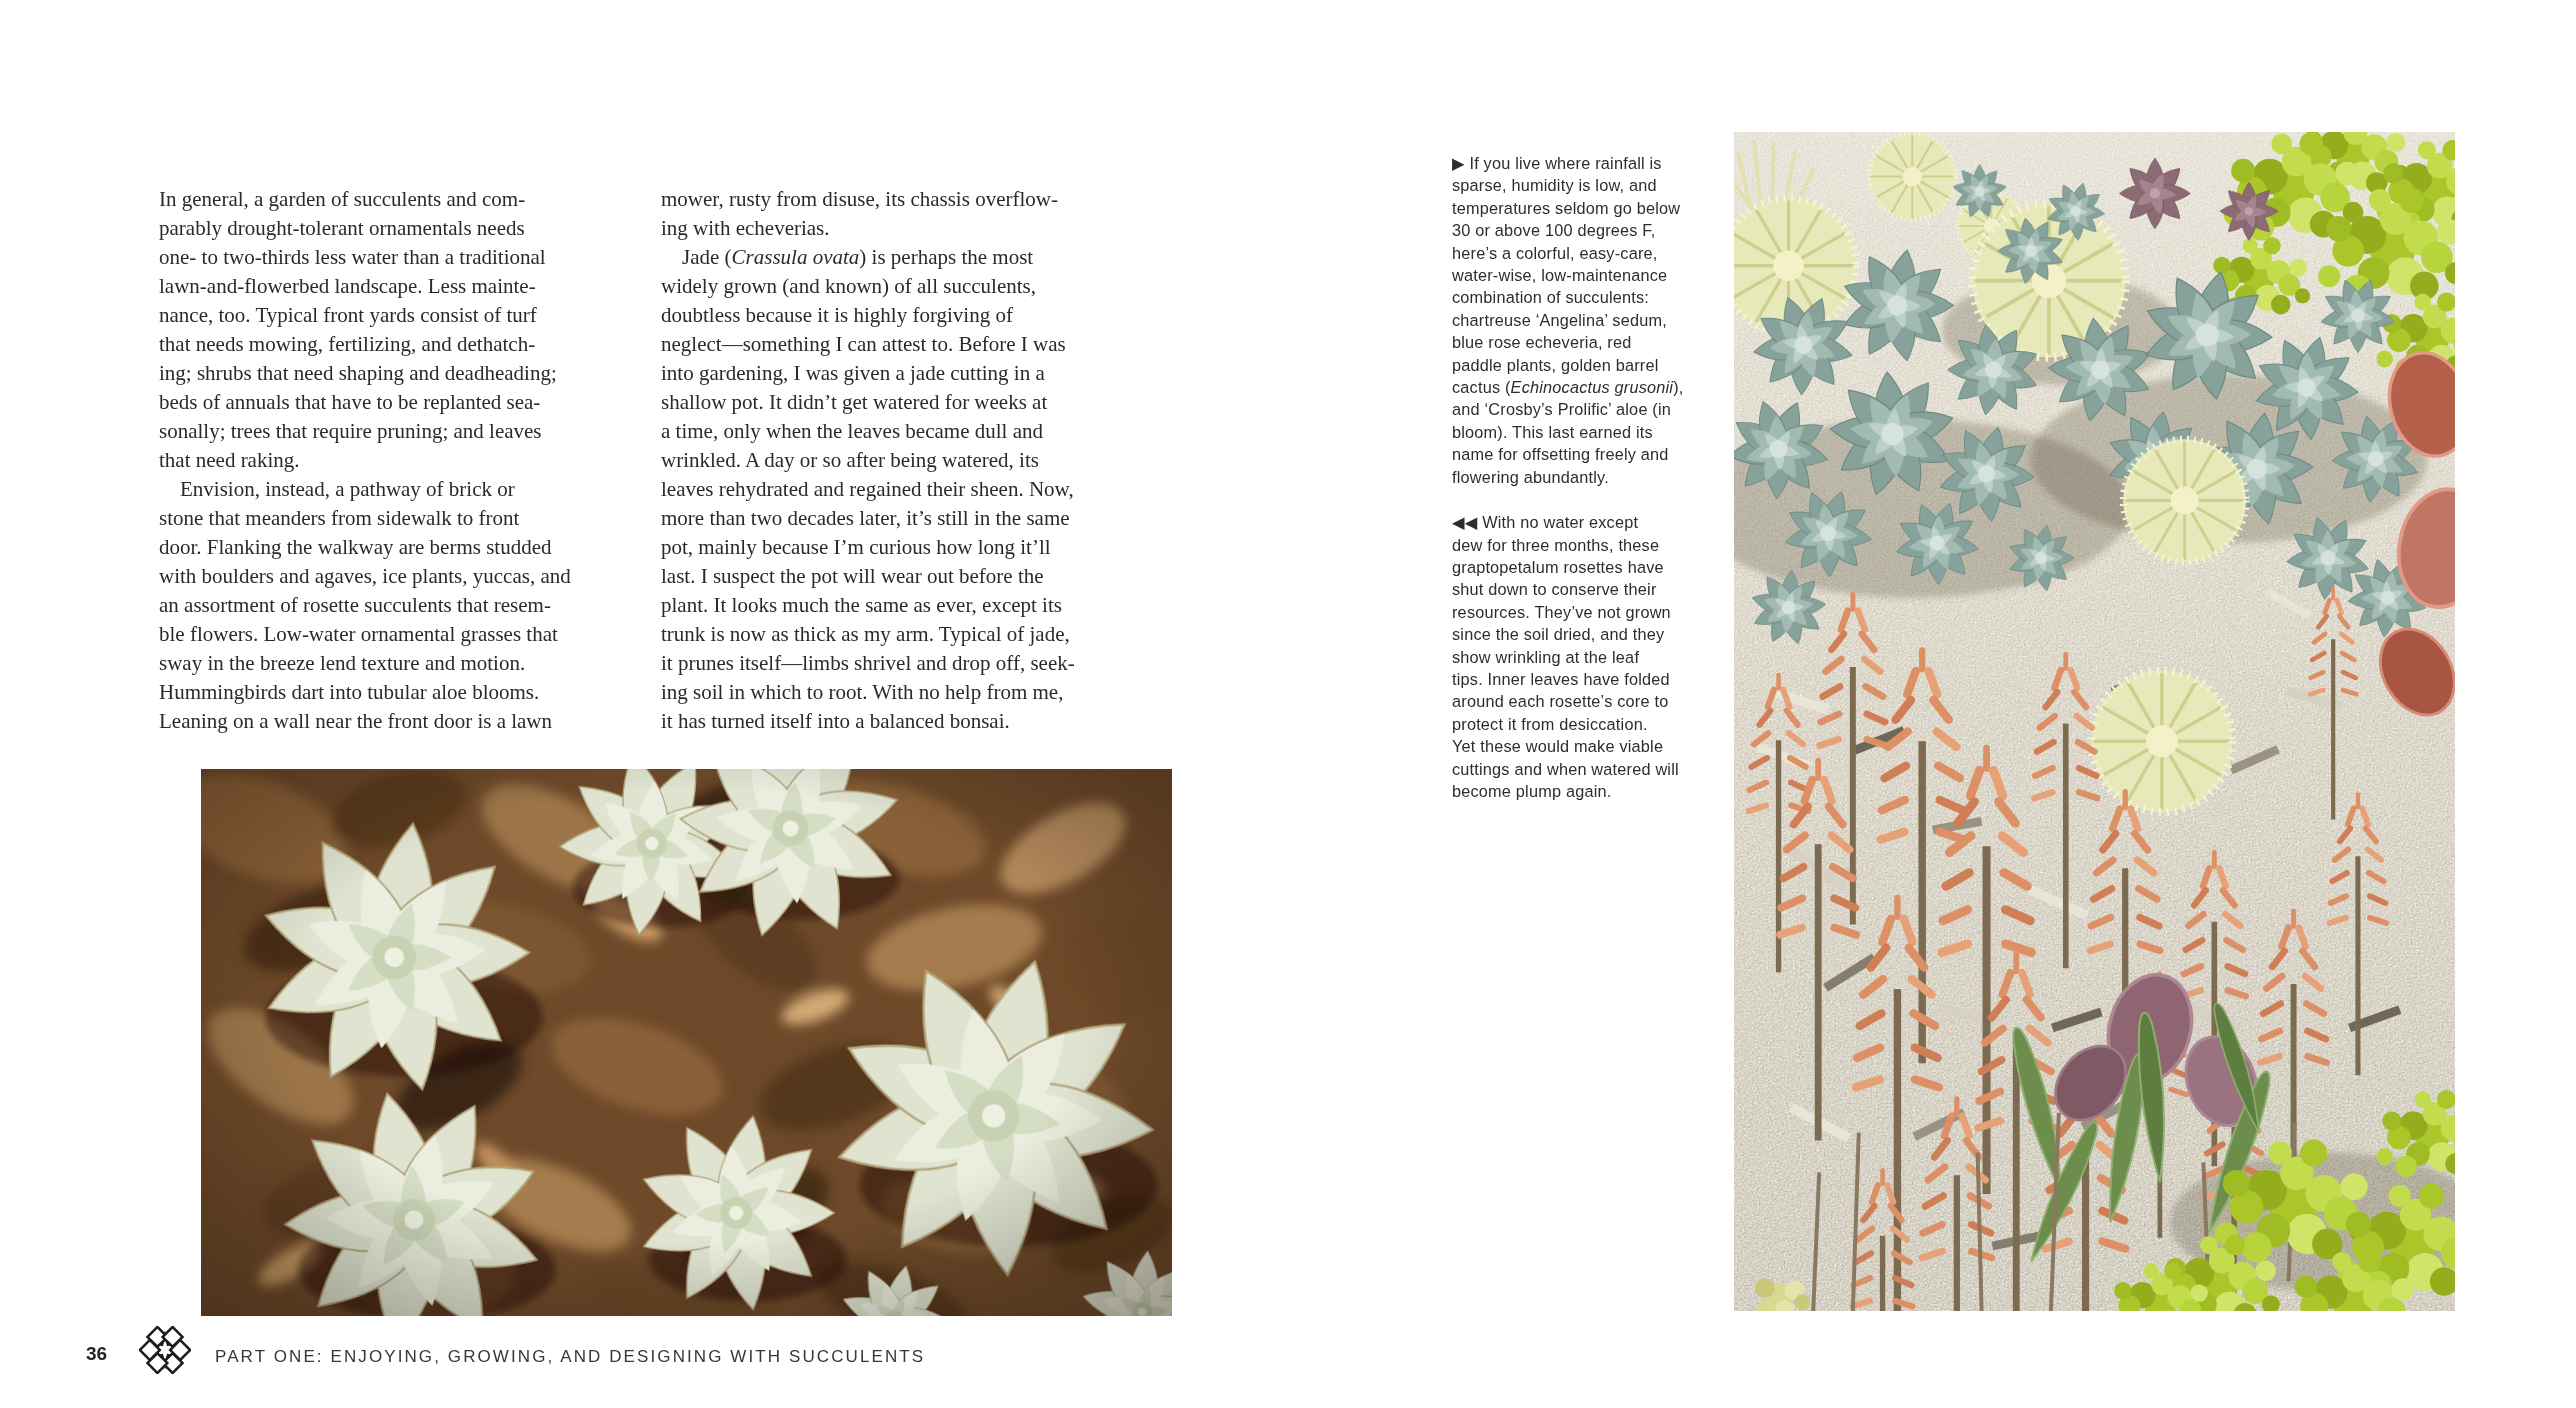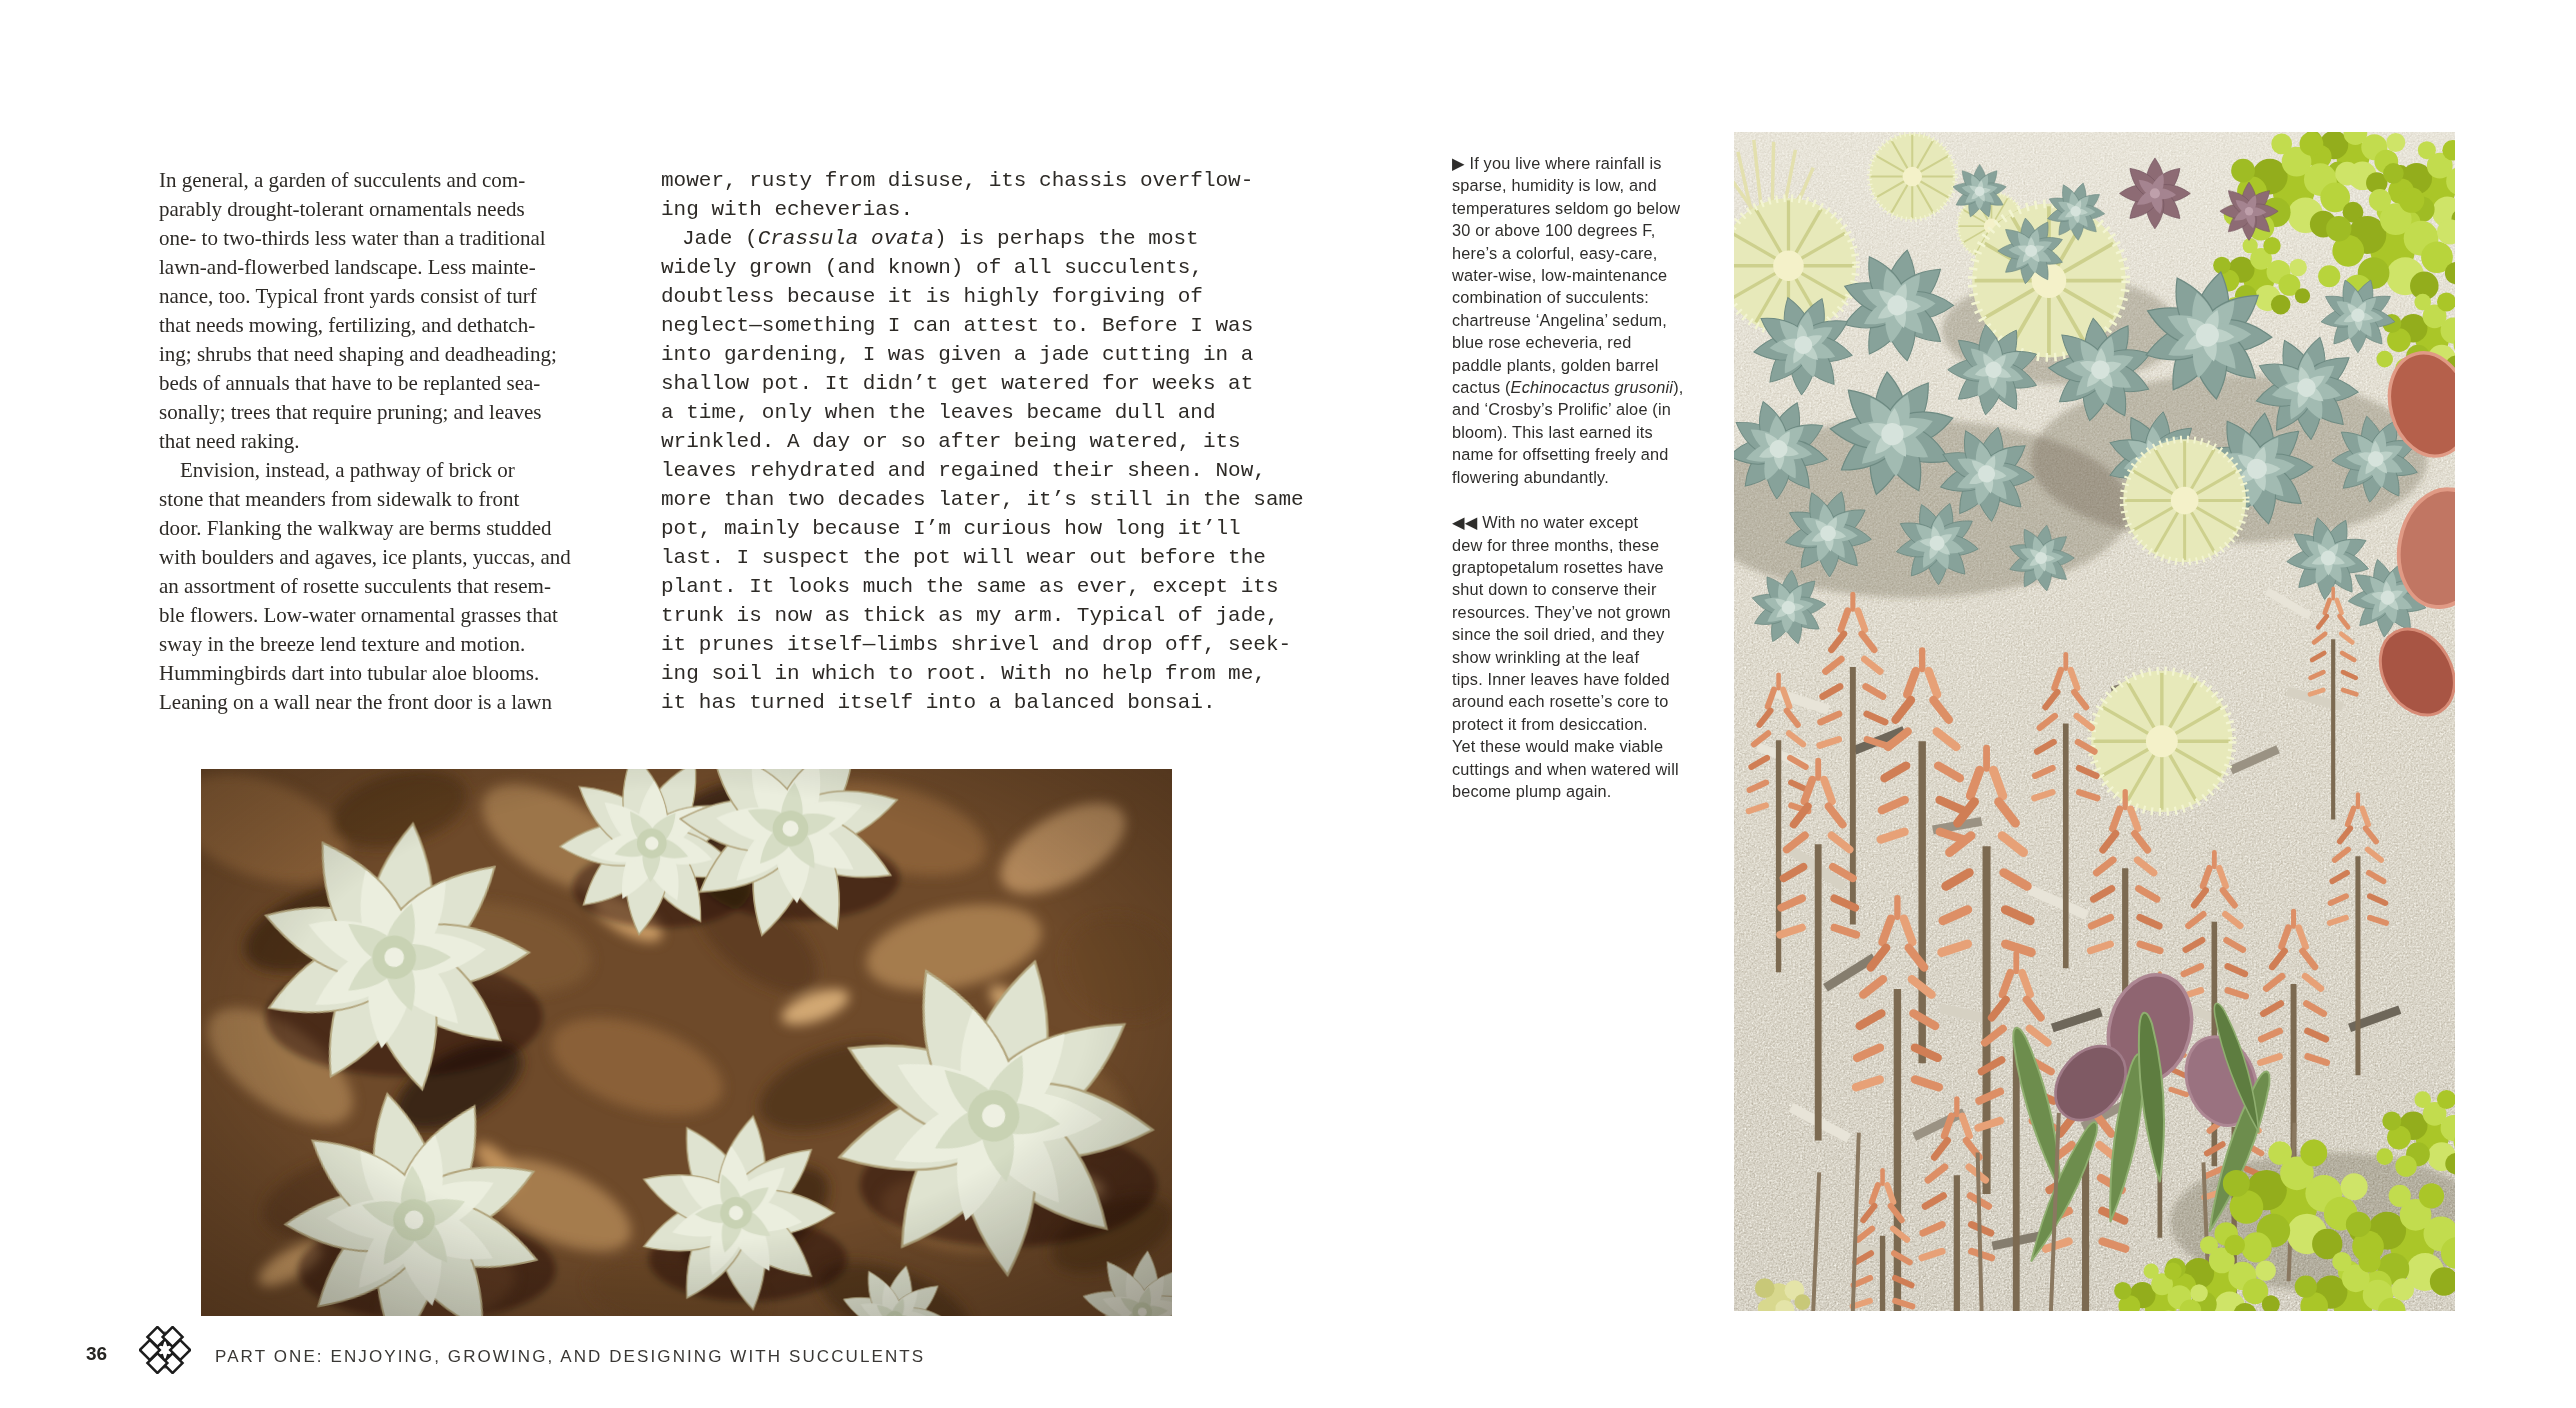--- a/index.html
+++ b/index.html
@@ -1,24 +1,24 @@
 <!DOCTYPE html>
 <html><head>
 <meta charset="utf-8">
 <style>
   html,body{margin:0;padding:0;background:#ffffff;}
   .spread{position:relative;width:2576px;height:1409px;background:#ffffff;overflow:hidden;
           font-family:"Liberation Sans",sans-serif;color:#2b2926;}
   
   .page-title{position:absolute;left:159px;top:117px;font-size:30px;font-weight:700;
               letter-spacing:0.6px;color:#1d1c1a;white-space:nowrap;}
-  .body-col{position:absolute;top:166px;font-family:"Liberation Serif",serif;font-size:21px;
+  .body-col{position:absolute;top:185px;font-family:"Liberation Serif",serif;font-size:21px;
             line-height:29px;color:#2d2a26;white-space:nowrap;}
   .col1{left:159px;}
-  .col2{left:661px;font-family:Liberation Mono, monospace;}
+  .col2{left:661px;}
   
   .caption-col{position:absolute;left:1452px;top:108px;width:236px;font-size:16.3px;
                line-height:22.4px;color:#2e2d2b;letter-spacing:0.2px;white-space:nowrap;margin-top:44px;}
   .caption-block{margin:0 0 23px 0;}
   
   .photo{position:absolute;display:block;}
   .photo svg{display:block;width:100%;height:100%;}
   .left-photo{left:161px;top:753px;width:971px;height:547px;}
   .right-photo{left:1694px;top:116px;width:721px;height:1179px;}
   

